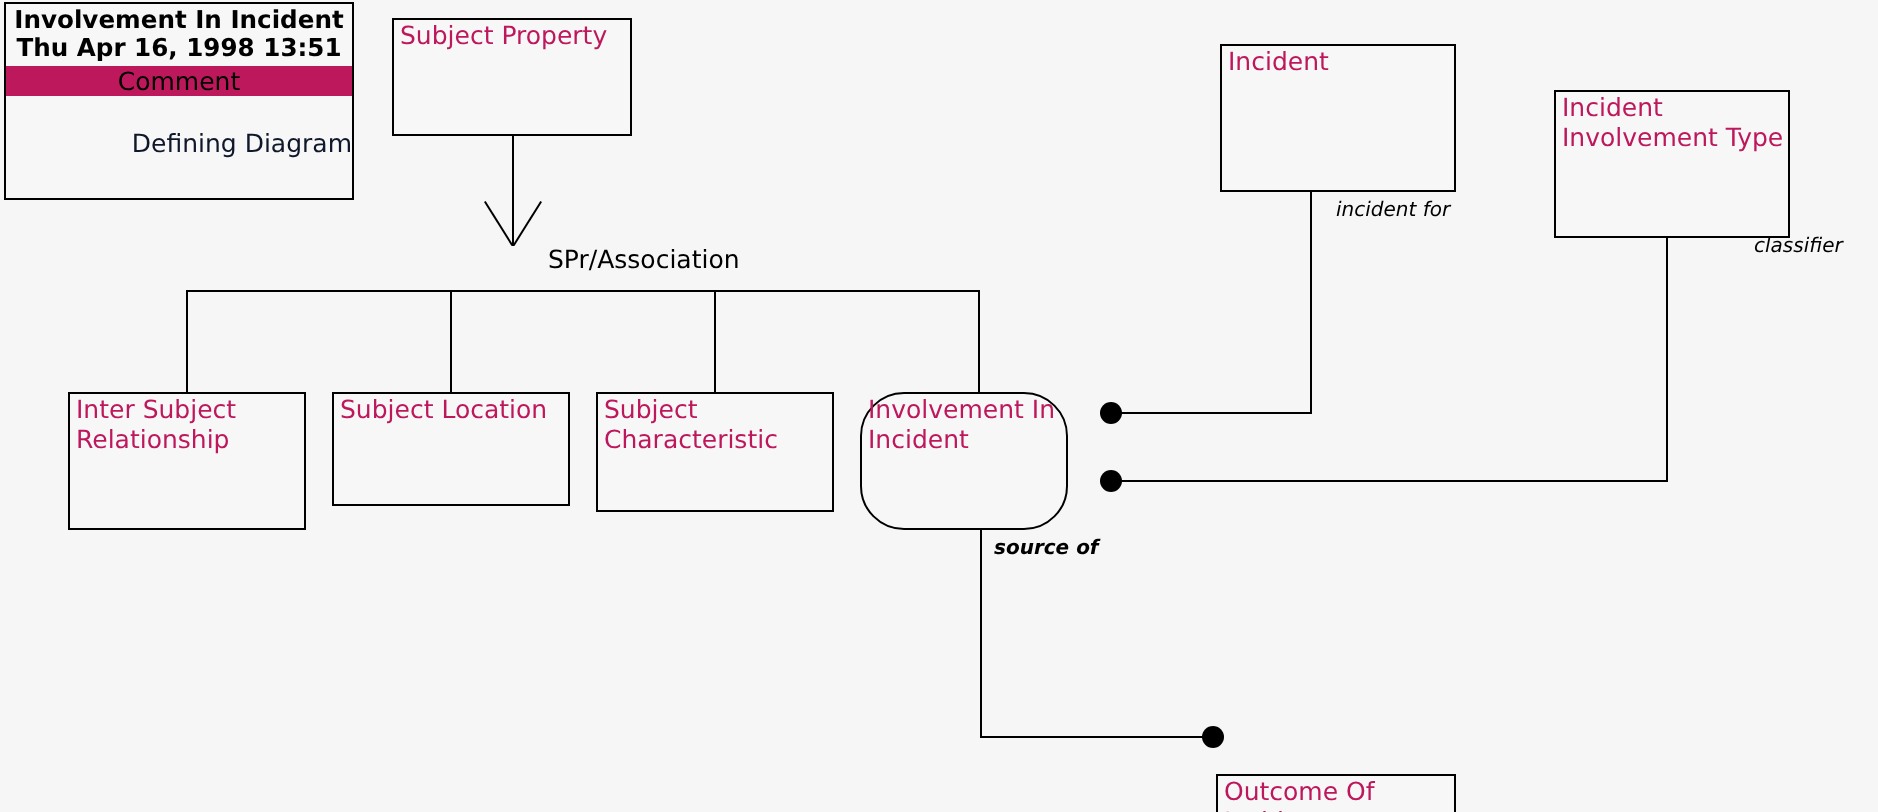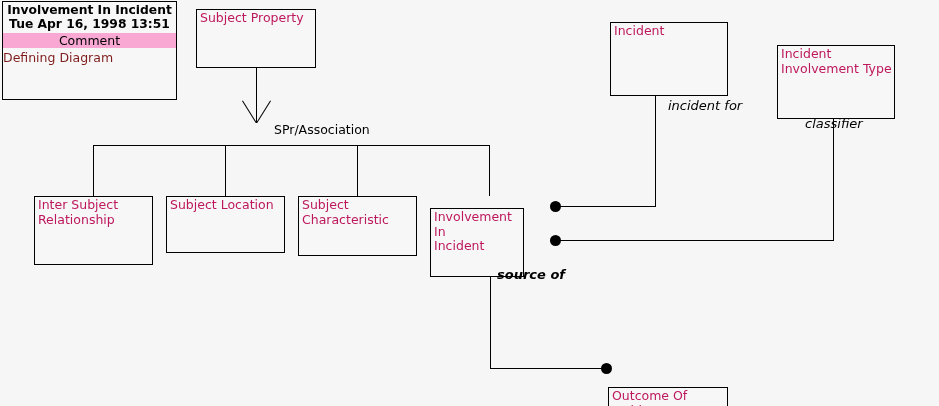--- a/index.html
+++ b/index.html
@@ -73,28 +73,28 @@
   #comment-sep .rule.right { right: 0px; width: 55px; }
   #comment-sep .ctext {
     position: absolute;
     left: 0;
     right: 0;
     top: 0px;
     text-align: center;
     font-size: 12.5px;
     line-height: 15px;
     color: #000;
-    background: #f9a8d4;
+    background: #be185d;
   }
   #defining-diagram {
-    text-align: left;
+    text-align: right;
     font-size: 12.5px;
     line-height: 15px;
-    color: #7f1d1d;
-    margin-top: 1px;
+    color: #0f172a;
+    margin-top: 15px;
   }
   
   .ln {
     position: absolute;
     background: #000;
     z-index: 1;
   }
   .ln.h { height: 1px; }
   .ln.v { width: 1px; }
   .dot {
@@ -121,21 +121,21 @@
     width: 1px;
     height: 26px;
     top: -22px;
   }
   .tri::before { left: -14px; transform-origin: top left;  transform: rotate(-32deg); }
   .tri::after  { left:  14px; transform-origin: top right; transform: rotate(32deg); }
   
   .rlabel {
     position: absolute;
     font-style: italic;
-    font-size: 13px;
+    font-size: 10px;
     line-height: 14px;
     color: #000;
     white-space: nowrap;
     z-index: 4;
   }
   .plabel {
     position: absolute;
     font-size: 12.5px;
     line-height: 14px;
     color: #000;
@@ -144,21 +144,21 @@
     text-align: center;
   }
 </style>
 </head>
 <body>
 
 <div id="canvas">
 
   <div id="title-block">
     <div class="tline l1">Involvement In Incident</div>
-    <div class="tline">Tue Apr 16, 1998  13:51</div>
+    <div class="tline">Thu Apr 16, 1998  13:51</div>
     <div id="comment-sep">
       <div class="rule left"></div>
       <div class="rule right"></div>
       <div class="ctext">Comment</div>
     </div>
     <div id="defining-diagram">Defining Diagram</div>
   </div>
 
   <div class="ln v" style="left:256px; top:68px; height:55px;"></div>
 
@@ -179,21 +179,21 @@
 
   <div class="ln v" style="left:490px; top:265px; height:104px;"></div>
   <div class="ln h" style="left:490px; top:368px; width:118px;"></div>
 
   <div class="dot" style="left:550px; top:201px;"></div>
   <div class="dot" style="left:550px; top:235px;"></div>
   <div class="dot" style="left:601px; top:363px;"></div>
 
   <div class="plabel" style="left:274px; top:123px;">SPr/Association</div>
   <div class="rlabel" style="left:668px; top:99px;">incident for</div>
-  <div class="rlabel" style="left:805px; top:117px;">classifier</div>
+  <div class="rlabel" style="left:877px; top:117px;">classifier</div>
   <div class="rlabel" style="left:497px; top:268px;font-weight:bold;">source of</div>
 
   <div class="cbox" style="left:196px; top:9px; width:120px; height:59px;">
     <div class="cname">Subject Property</div>
   </div>
 
   <div class="cbox" style="left:610px; top:22px; width:118px; height:74px;">
     <div class="cname">Incident</div>
   </div>
 
@@ -209,21 +209,21 @@
   <div class="cbox" style="left:34px; top:196px; width:119px; height:69px;">
     <div class="cname">Inter Subject
 Relationship</div>
   </div>
 
   <div class="cbox" style="left:298px; top:196px; width:119px; height:60px;">
     <div class="cname">Subject
 Characteristic</div>
   </div>
 
-  <div class="cbox" style="left:430px; top:208px; width:94px; height:69px;">
+  <div class="cbox" style="left:430px; top:196px; width:104px; height:69px;border-radius:22px;">
     <div class="cname">Involvement In
 Incident</div>
   </div>
 
   <div class="cbox" style="left:608px; top:346px; width:120px; height:56px;margin-top:41px;">
     <div class="cname">Outcome Of
 Incident</div>
   </div>
 
 </div>

